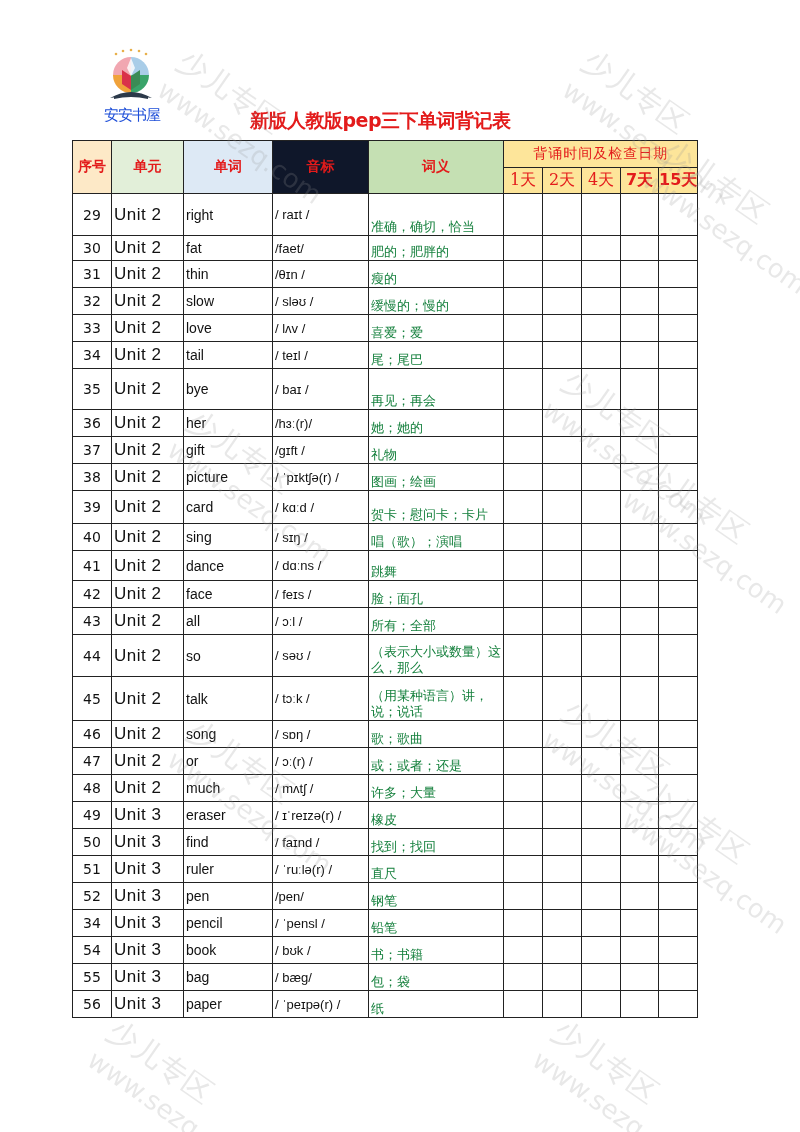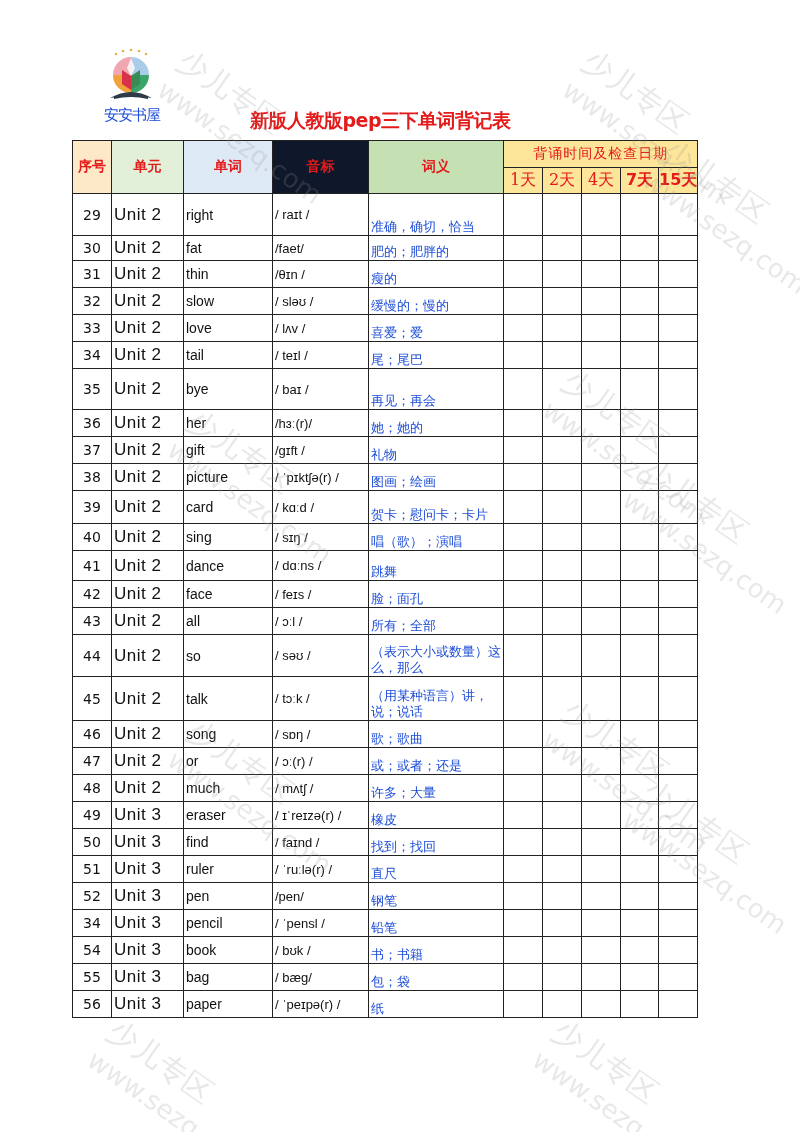--- a/index.html
+++ b/index.html
@@ -17,21 +17,21 @@
   th.c-ipa { background:#0f172a; }
   th.c-mean { background:#c5e0b3; }
   th.c-group { background:#fde59a; font-weight:normal; font-size:14px; letter-spacing:1px; }
   th.c-day { background:#fde59a; font-weight:normal; font-family:"DejaVu Serif", serif; font-size:16px; }
   th.c-day.bold { font-weight:bold; font-family:"DejaVu Sans", sans-serif; }
   td { font-size:13px; color:#111; vertical-align:middle; }
   td.no { text-align:center; font-size:14px; }
   td.unit { font-family:Liberation Sans, sans-serif; font-size:17px; padding-left:2px; letter-spacing:0.5px; }
   td.word { padding-left:2px; font-family:"Liberation Sans", sans-serif; font-size:14px; }
   td.ipa { padding-left:2px; font-family:"Liberation Sans", sans-serif; font-size:13px; }
-  td.mean { padding-left:2px; font-family:"DejaVu Serif", serif; font-size:13px; color:#1d4ed8; vertical-align:bottom; white-space:normal; line-height:16px; }
+  td.mean { padding-left:2px; font-family:"DejaVu Serif", serif; font-size:13px; color:#15803d; vertical-align:bottom; white-space:normal; line-height:16px; }
   td.check { }
   .wm { position:absolute; color:rgba(150,150,150,0.22); font-size:30px; transform:rotate(35deg); pointer-events:none; font-family:"DejaVu Sans", sans-serif; white-space:nowrap; }
 </style>
 </head>
 <body>
 
 <div class="logo">
   <svg class="logo-mark" viewBox="0 0 50 56">
     <g fill="#e8b04a">
         <circle cx="10" cy="6" r="1.3"></circle>

